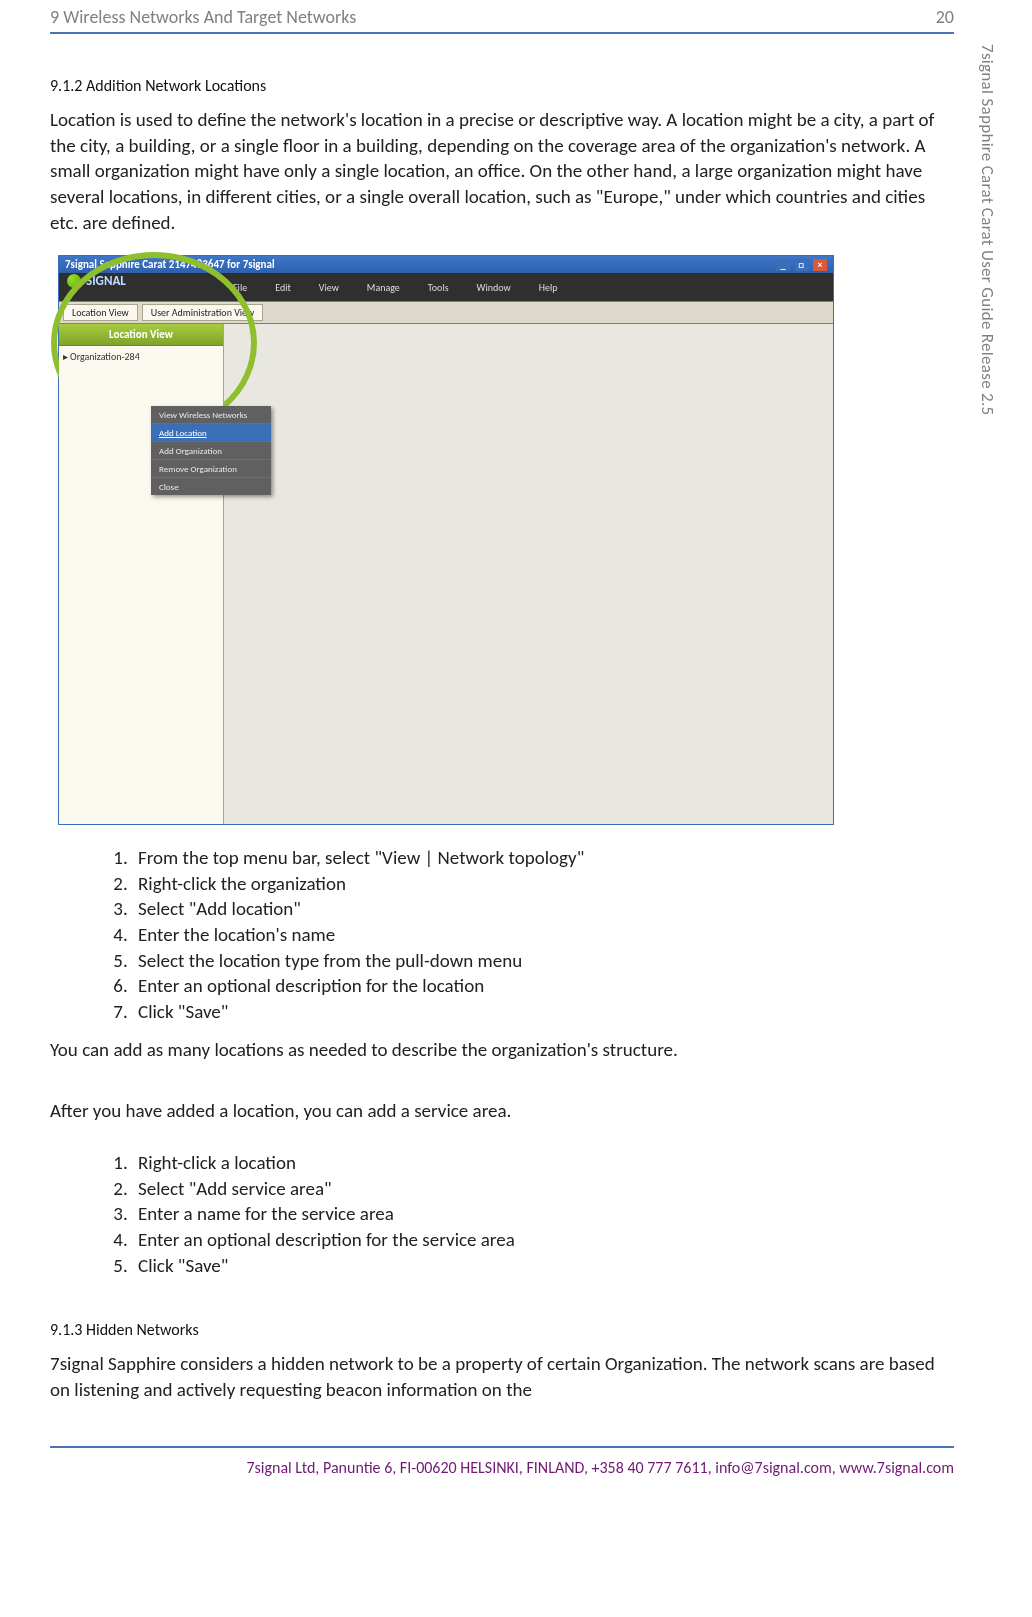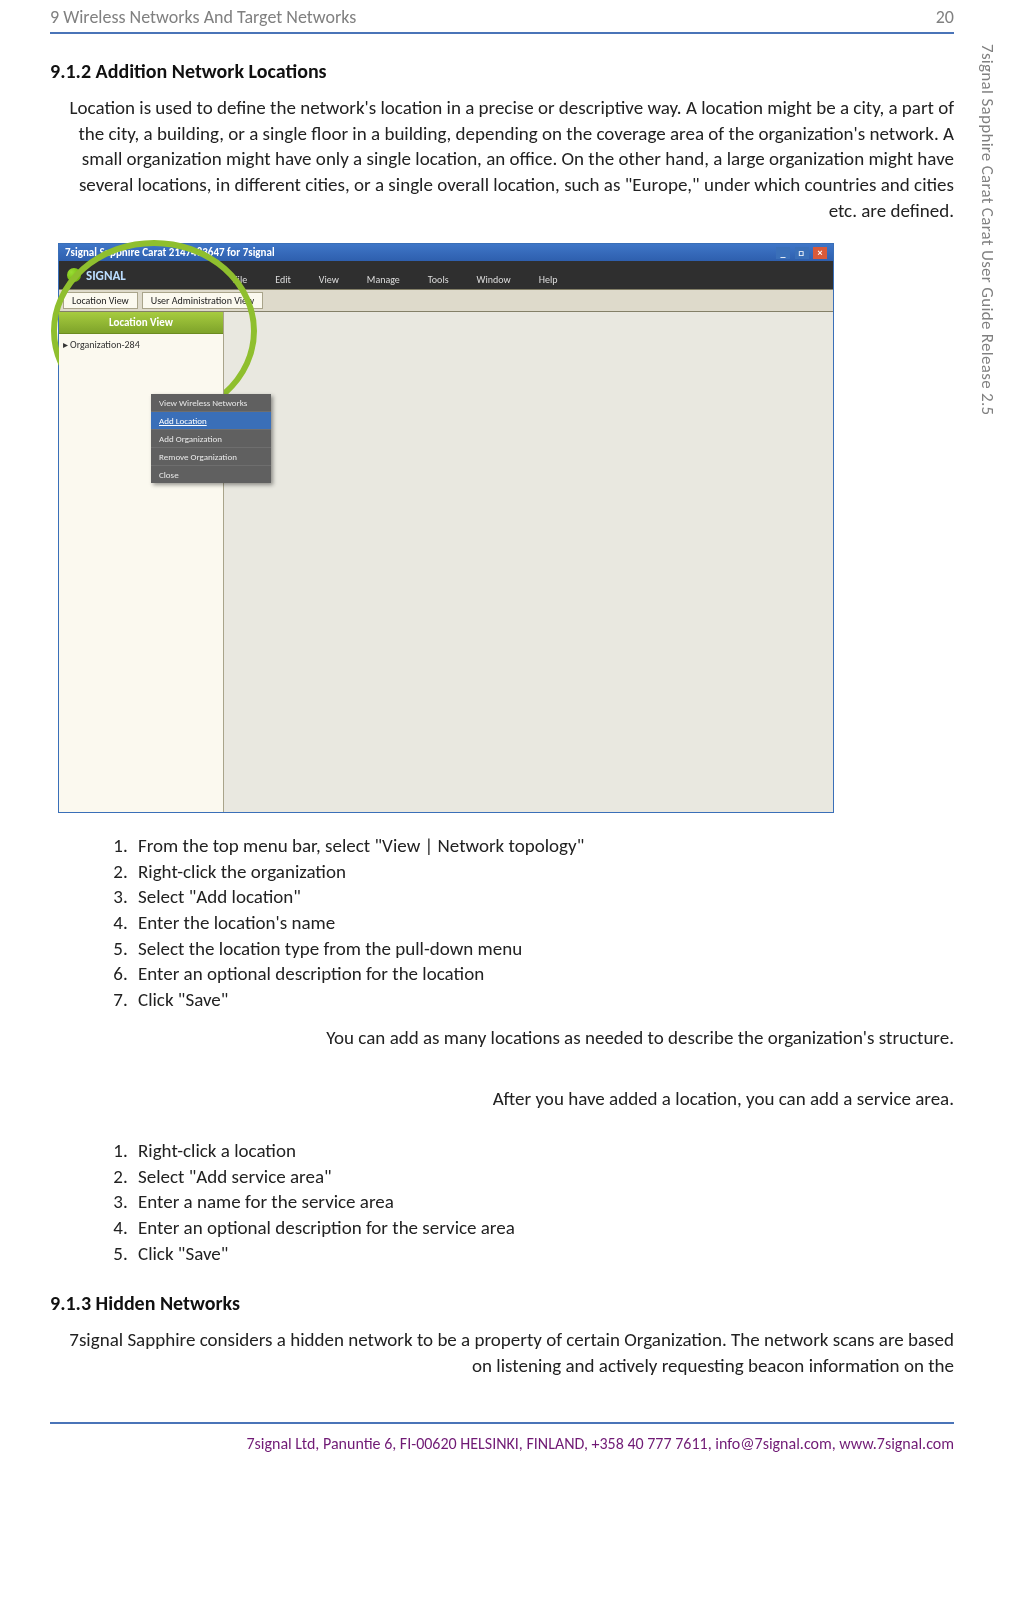--- a/index.html
+++ b/index.html
@@ -28,29 +28,28 @@
   .side-running {
     position: absolute;
     top: 44px;
     right: 6px;
     writing-mode: vertical-rl;
     color: #808080;
     font-size: 17px;
     letter-spacing: 0.3px;
   }
   h2 {
-    font-size: 20px;
-    font-weight: 700;
-    margin: 25px 0 10px 0;
+    font-size: 16px;
+    font-weight: 400;
+    margin: 42px 0 10px 0;
     color: #111;
   }
   p {
     margin: 12px 0 6px 0;
     line-height: 1.35;
-    text-align: right;
   }
   .para1 { margin-bottom: 20px; }
   ol {
     margin: 2px 0 6px 0;
     padding-left: 82px;
   }
   ol li {
     padding-left: 6px;
     line-height: 1.35;
   }
@@ -83,21 +82,21 @@
     text-align: center;
   }
   .winctrls .min { background: #3a6fb8; color:#fff;}
   .winctrls .max { background: #3a6fb8; color:#fff;}
   .winctrls .close { background: #d85a3a; color:#fff;}
   .menubar {
     background: #2f2f2f;
     color: #ddd;
     font-size: 10px;
     display: flex;
-    align-items: center;
+    align-items: flex-start;
     height: 28px;
   }
   .logo-slab {
     width: 160px;
     display: flex;
     align-items: center;
     gap: 5px;
     padding-left: 8px;
     color: #bdf;
     font-weight: 700;

